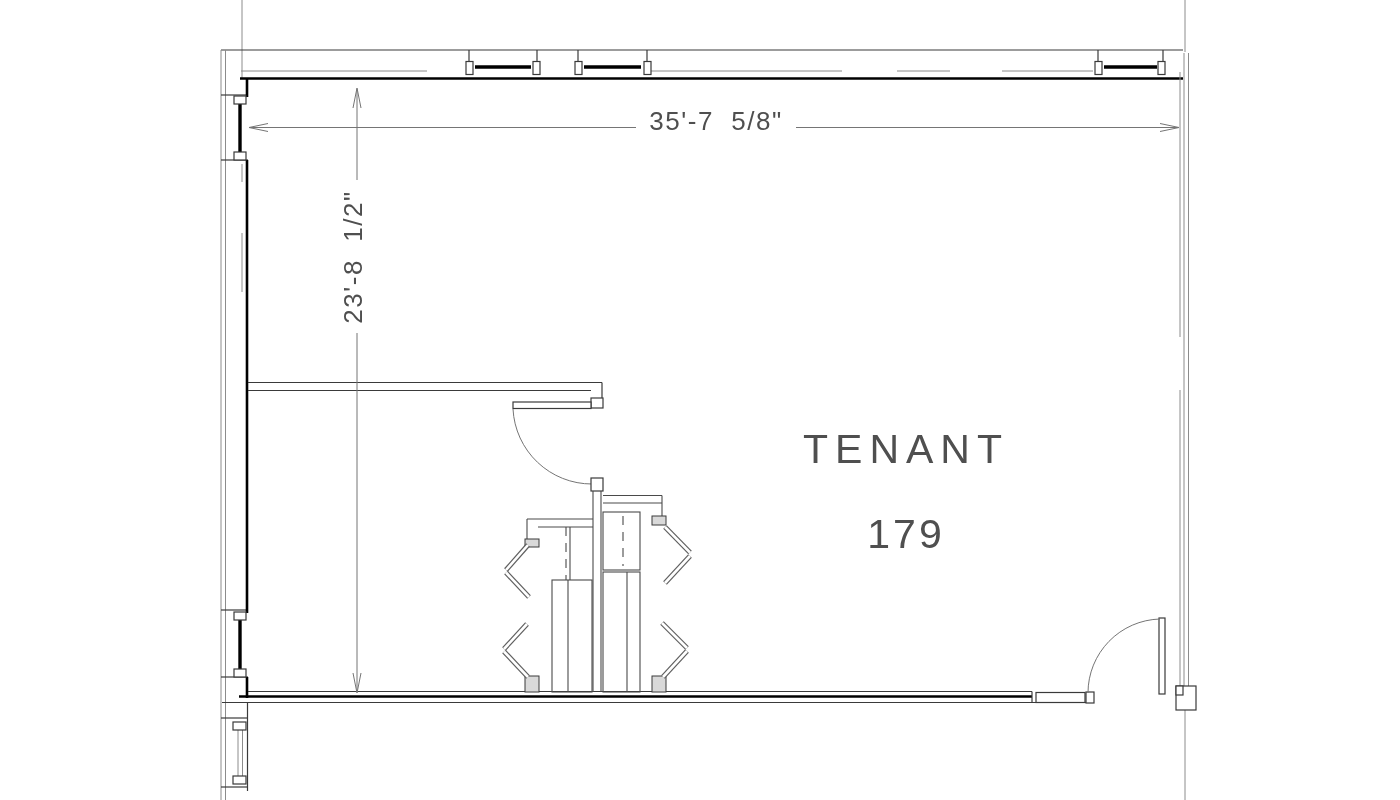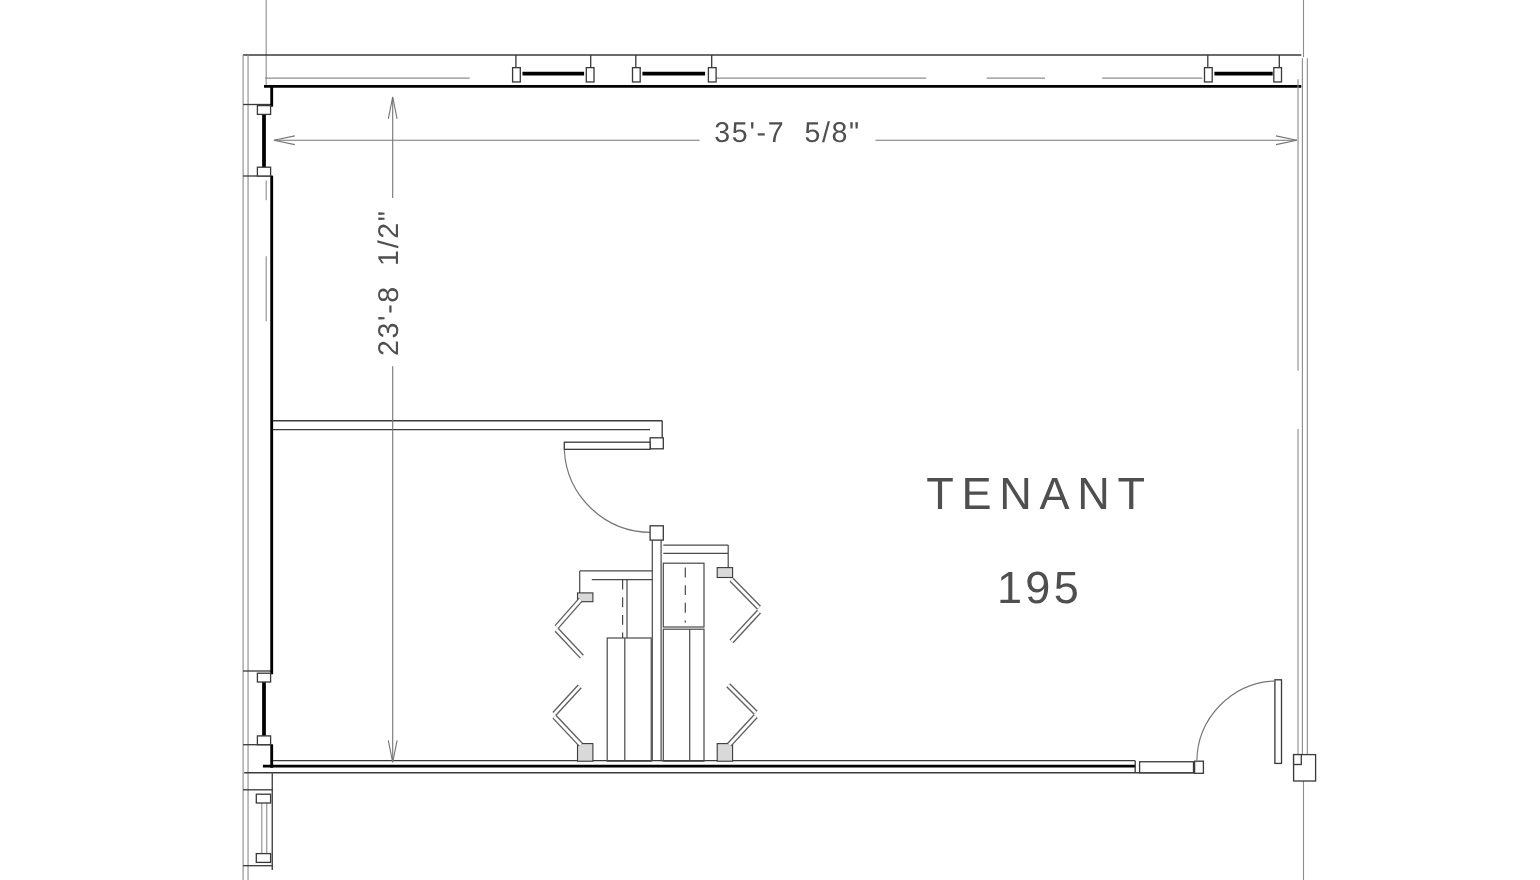--- a/index.html
+++ b/index.html
@@ -28,21 +28,21 @@
   .fix{stroke:#4a4a4a;stroke-width:1.1;}
   .fix-dash{stroke:#4a4a4a;stroke-width:1.1;stroke-dasharray:9 7;}
   .bar-out{stroke:#5f5f5f;stroke-width:5;}
   .bar-in{stroke:#ffffff;stroke-width:2.6;}
   .label{
     position:absolute;color:var(--text);white-space:pre;
     font-family:"Liberation Sans",sans-serif;
   }
   .dim-label{font-size:26px;letter-spacing:1.5px;transform:translate(-50%,-50%);}
   .dim-label.vertical{transform:translate(-50%,-50%) rotate(-90deg);}
-  .room-label{transform:translate(-50%,0);text-align:center;margin-left:39px;}
+  .room-label{transform:translate(-50%,0);text-align:center;}
   .room-label .l1{font-size:41px;letter-spacing:7px;line-height:42px;}
   .room-label .l2{font-size:41px;letter-spacing:3px;line-height:56px;}
 </style>
 </head>
 <body>
 
 <div class="canvas">
 
   <svg width="1400" height="800" viewBox="0 0 1400 800">
 
@@ -219,16 +219,16 @@
       <polyline class="s-dim" points="353,673 357,693 361,673"></polyline>
     </g>
   </svg>
 
   <div class="label dim-label" style="left:716px;top:121px;">35'-7  5/8"</div>
 
   <div class="label dim-label vertical" style="left:353px;top:257px;">23'-8  1/2"</div>
 
   <div class="label room-label" style="left:906px;top:392px;">
     <div class="l1">TENANT</div>
-    <div class="l2">195</div>
+    <div class="l2">179</div>
   </div>
 
 </div>
 
 </body></html>

